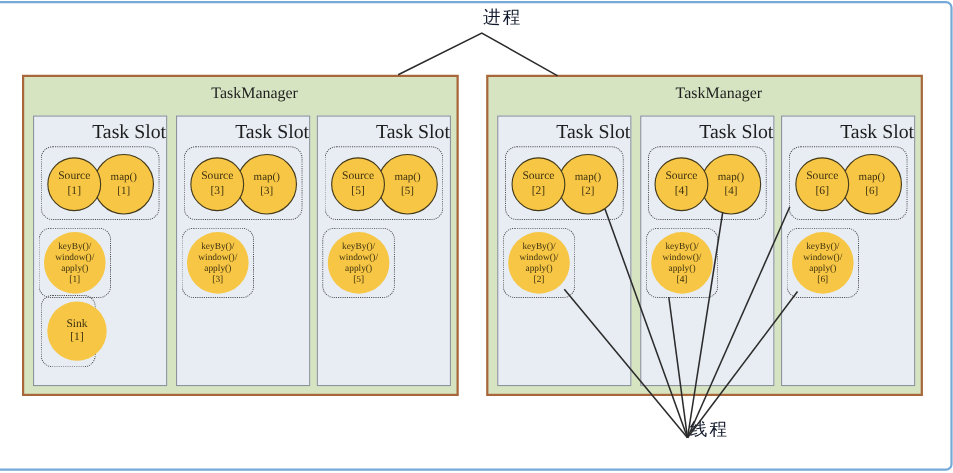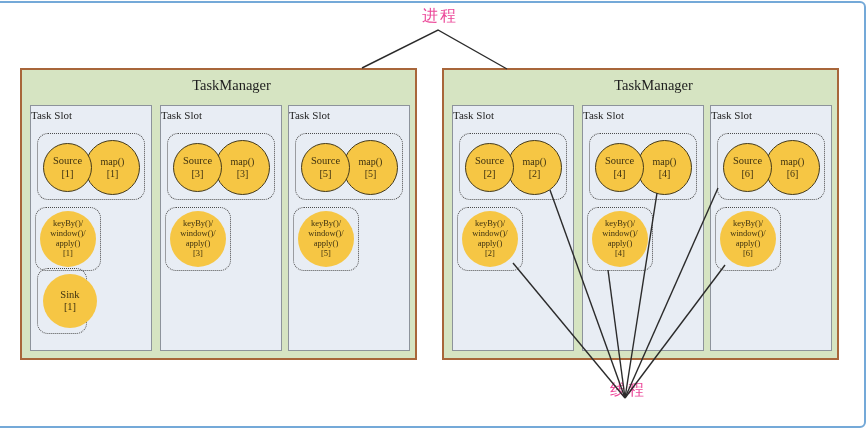--- a/index.html
+++ b/index.html
@@ -8,40 +8,40 @@
     background:#ffffff;
     font-family:"Liberation Serif","DejaVu Serif",serif;
     color:#2b2b2b;
   }
   .frame{
     position:absolute;left:-10px;top:1px;width:872px;height:423px;
     border:2px solid #74a9d8;border-radius:6px;
     pointer-events:none;
   }
   .cn-label{
-    position:absolute;font-size:16px;letter-spacing:2px;color:#ec4899;
-    text-align:center;width:70px;
+    position:absolute;font-size:16px;letter-spacing:2px;color:#0f172a;
+    text-align:right;width:70px;
   }
   #process-label{left:405px;top:6px;}
   #thread-label{left:593px;top:380px;}
   .tm{
     position:absolute;top:68px;width:397px;height:292px;
     background:#d6e4c2;border:2px solid #a8663a;box-sizing:border-box;
   }
   .tm-left{left:20px;} .tm-right{left:442px;}
   .tm-title{
     text-align:center;font-size:14.5px;color:#1e1e1e;
     padding-top:7px;height:26px;box-sizing:border-box;margin-left:26px;
   }
   .slot{
     position:absolute;top:35px;width:122px;height:246px;
     background:#e8edf4;border:1.5px solid #8d939b;box-sizing:border-box;
   }
   .slot-0{left:8px;} .slot-1{left:138px;} .slot-2{left:266px;}
-  .slot-title{text-align:left;font-size:11px;color:#1e1e1e;padding-top:3px;}
+  .slot-title{text-align:right;font-size:18px;color:#1e1e1e;padding-top:3px;}
   .opbox{
     position:absolute;border:1.2px dotted #4c4c4c;border-radius:11px;
     box-sizing:border-box;
   }
   .box-srcmap{left:6px;top:27px;width:108px;height:67px;}
   .box-keyby{left:4px;top:101px;width:66px;height:64px;}
   .box-sink{left:6px;top:162px;width:50px;height:66px;}
   .circ{
     position:absolute;background:#f6c644;border-radius:50%;
     display:flex;flex-direction:column;align-items:center;justify-content:center;

